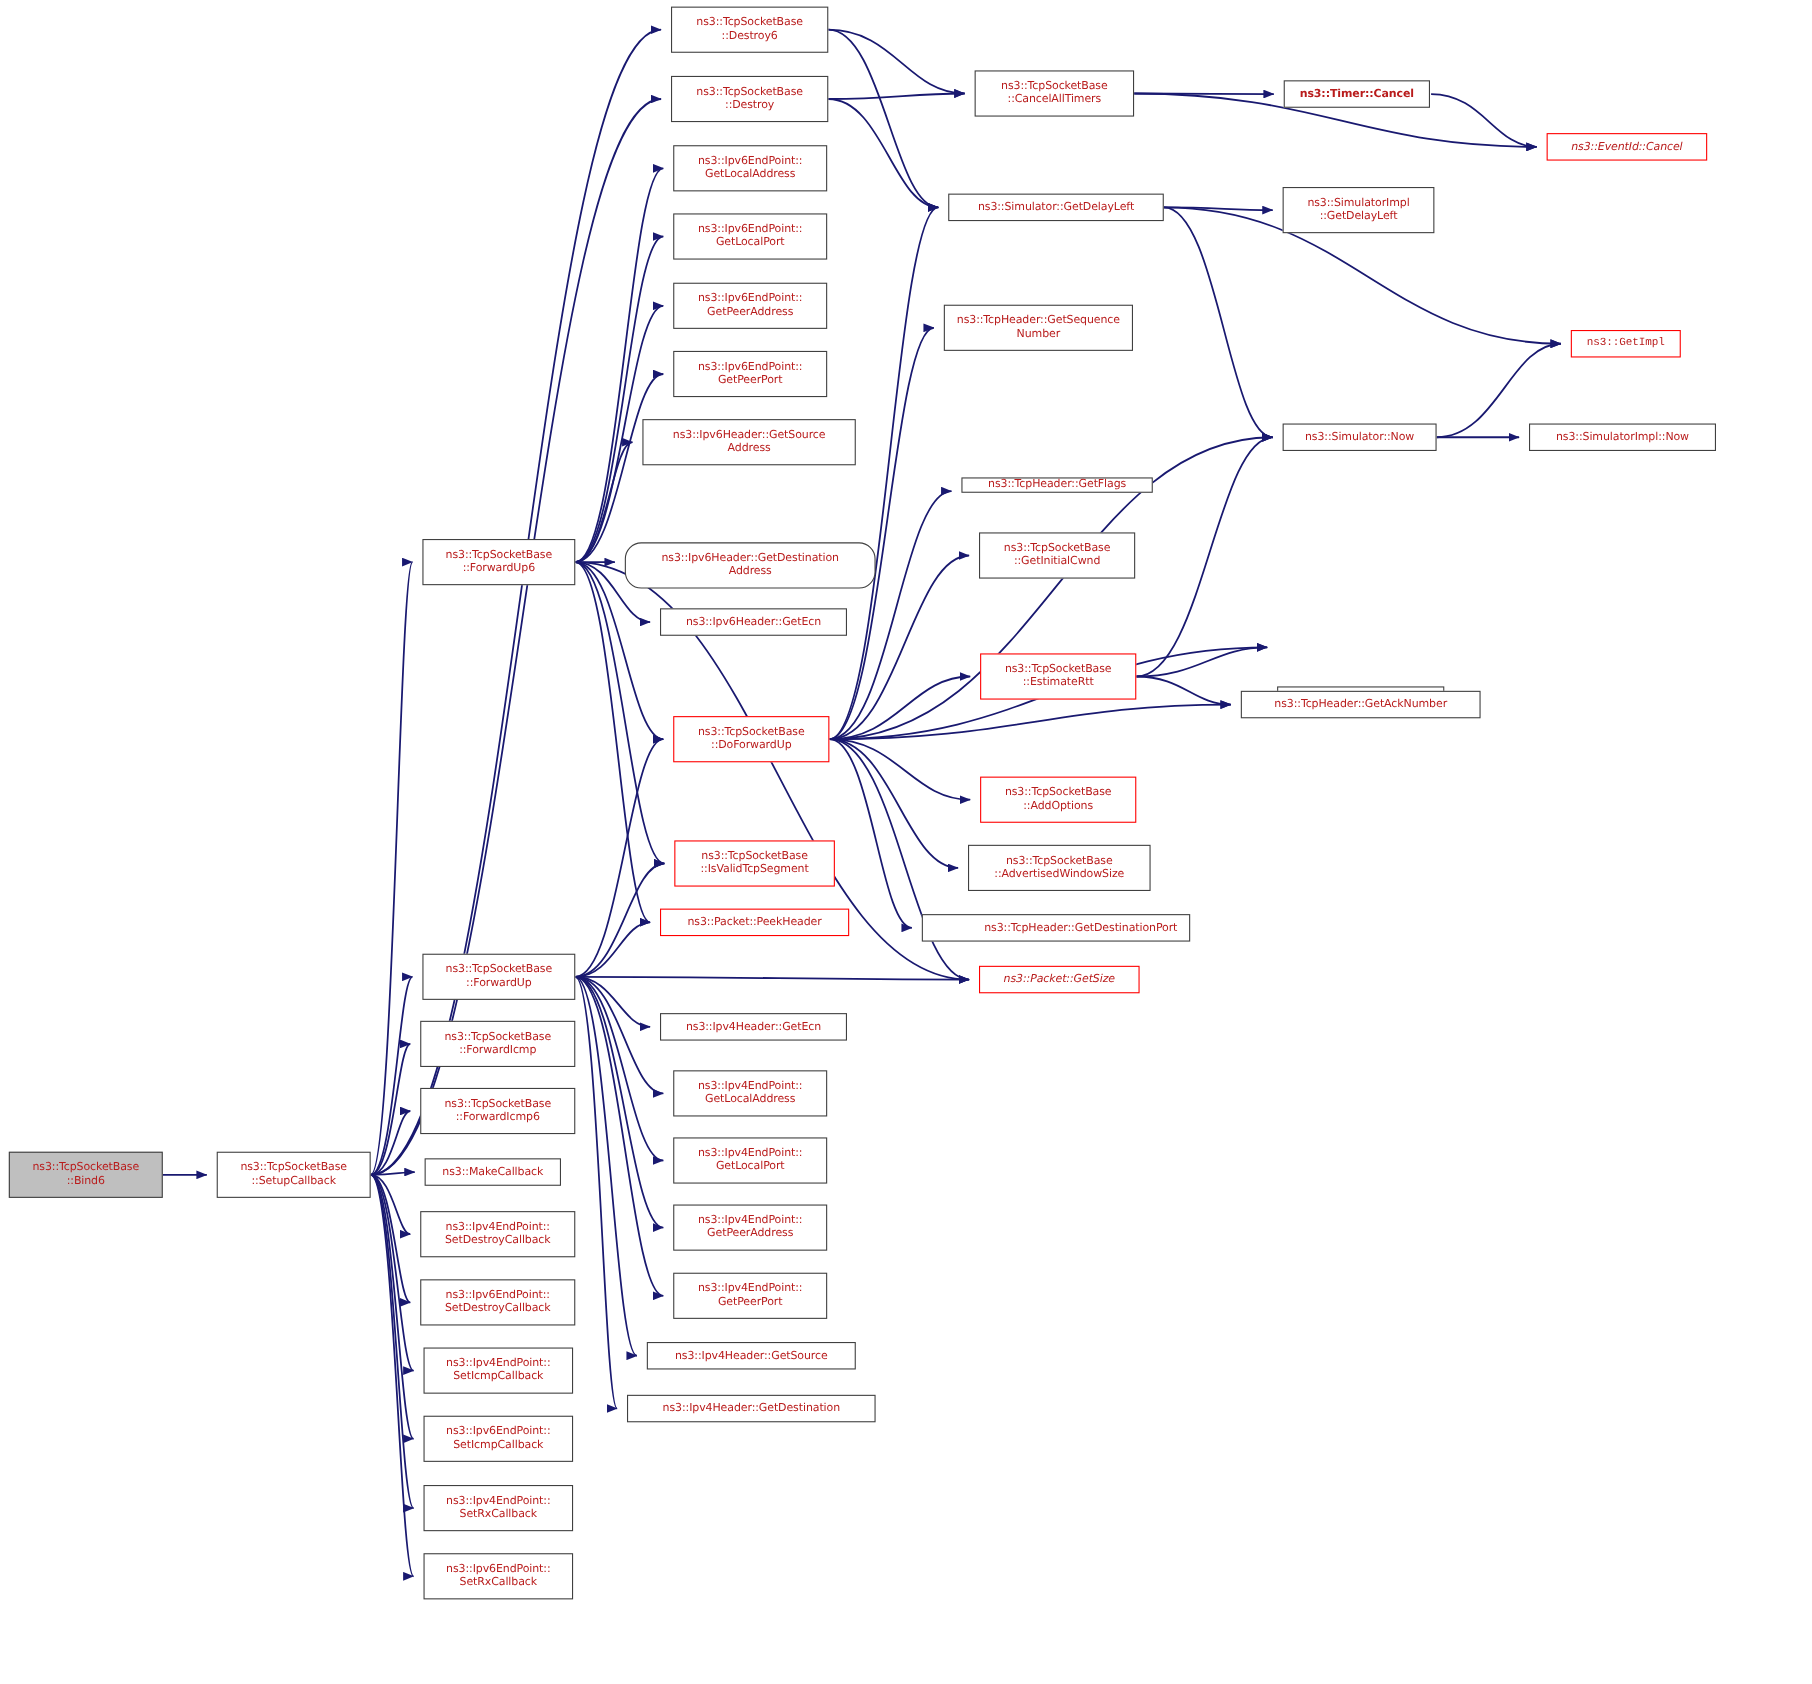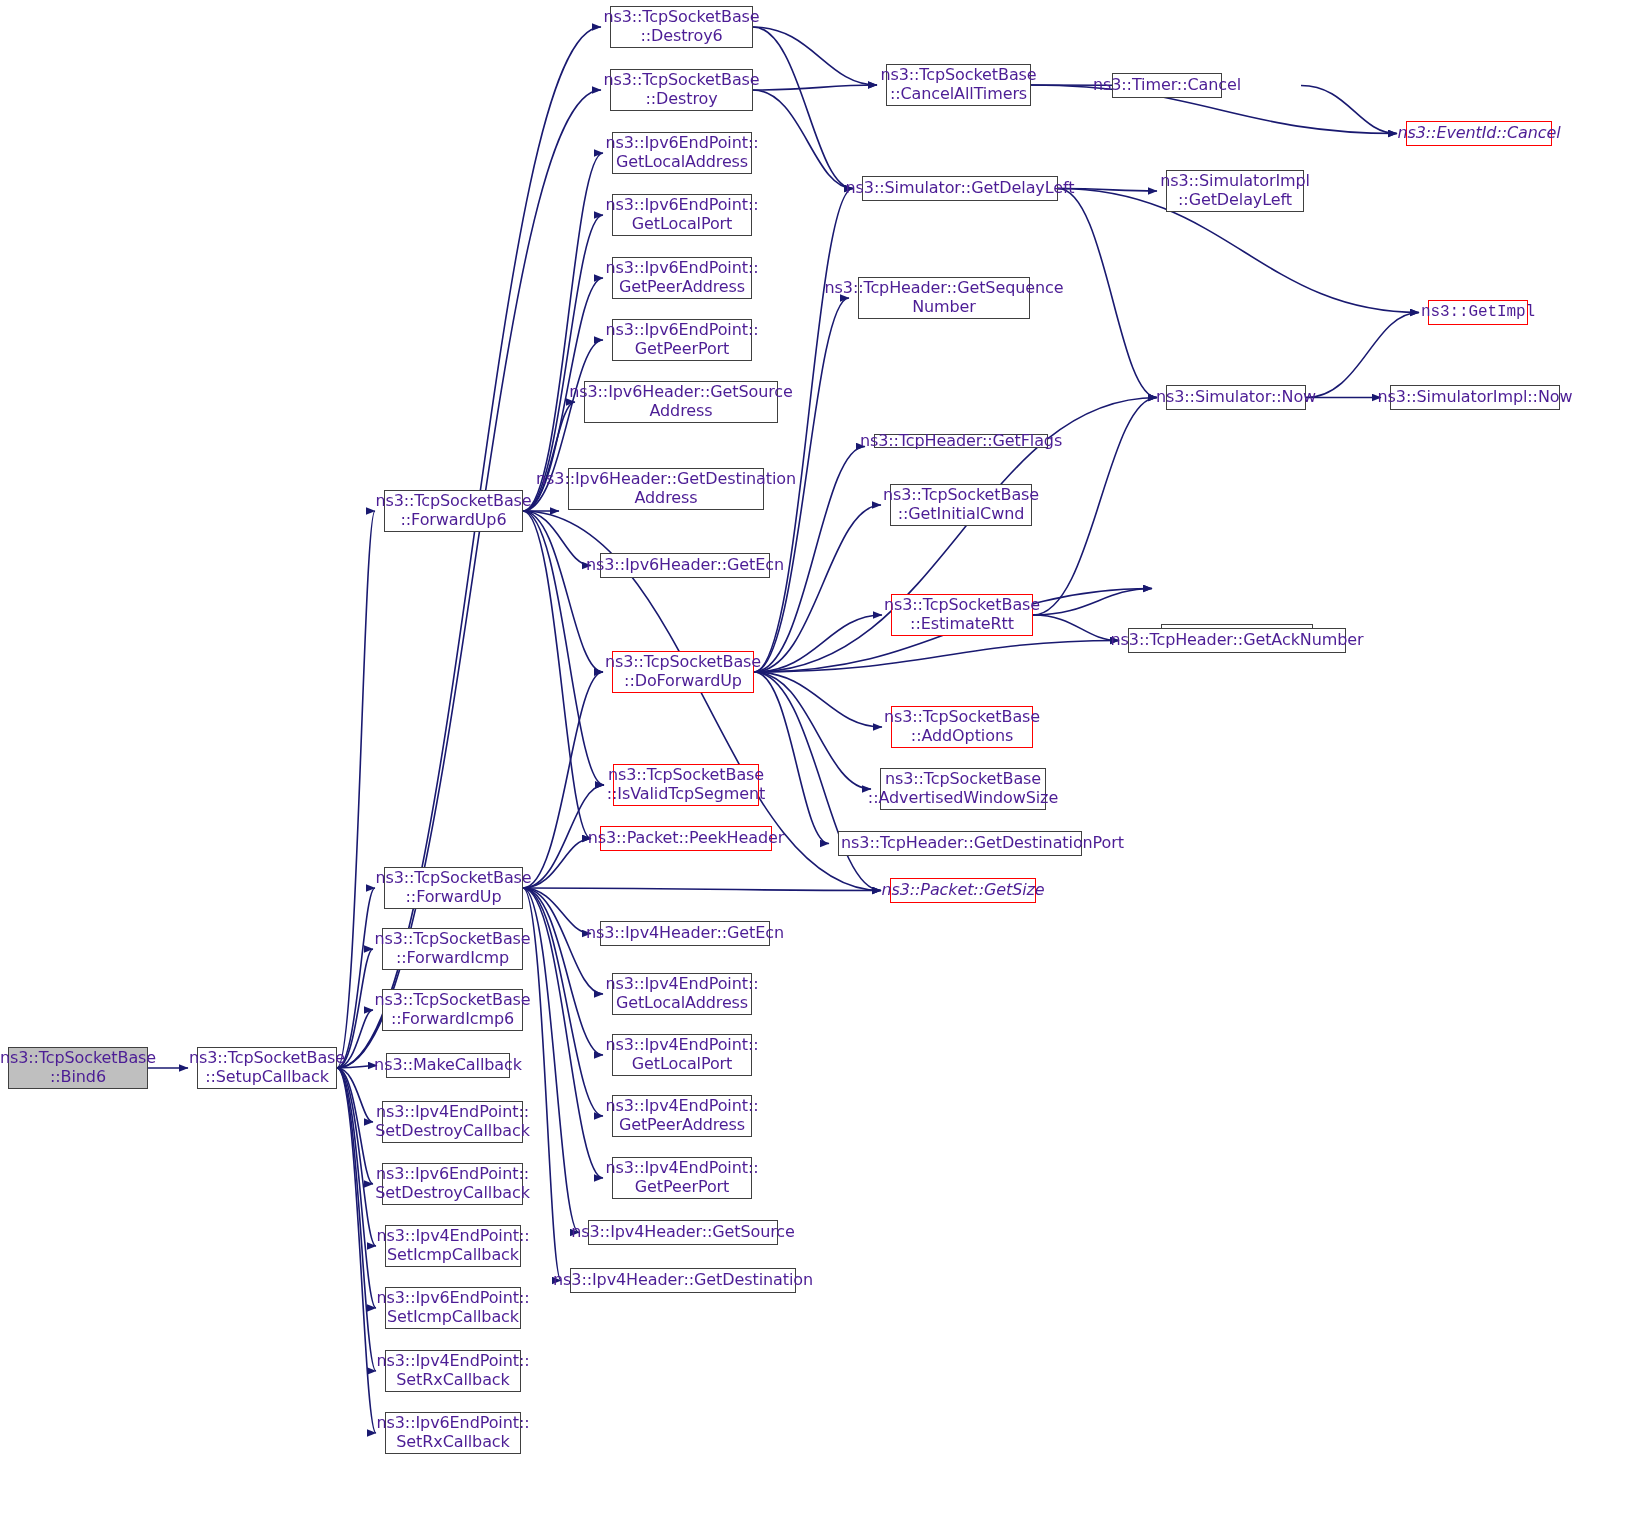--- a/index.html
+++ b/index.html
@@ -24,22 +24,22 @@
   }
   .node {
     position: absolute;
     box-sizing: border-box;
     display: flex;
     align-items: center;
     justify-content: center;
     text-align: center;
     background: #ffffff;
     border: 1px solid #404040;
-    color: #4c1d95;
-    font-size: 16px;
+    color: #b91c1c;
+    font-size: 10px;
     line-height: 1.18;
     letter-spacing: -0.1px;
     white-space: pre-line;
     padding: 0 3px;
     z-index: 5;
   }
   .node.red {
     border-color: #ff0000;
   }
   .node.root {
@@ -136,21 +136,21 @@
     <div class="node" style="left: 612px; top: 194px; width: 140px; height: 42px;">ns3::Ipv6EndPoint::
 GetLocalPort</div>
     <div class="node" style="left: 612px; top: 257px; width: 140px; height: 42px;">ns3::Ipv6EndPoint::
 GetPeerAddress</div>
     <div class="node" style="left: 612px; top: 319px; width: 140px; height: 42px;">ns3::Ipv6EndPoint::
 GetPeerPort</div>
     <div class="node" style="left: 584px; top: 381px; width: 194px; height: 42px;">ns3::Ipv6Header::GetSource
 Address</div>
     <div class="node" style="left: 384px; top: 490px; width: 139px; height: 42px;">ns3::TcpSocketBase
 ::ForwardUp6</div>
-    <div class="node" style="left: 568px; top: 468px; width: 196px; height: 42px;">ns3::Ipv6Header::GetDestination
+    <div class="node" style="left: 568px; top: 493px; width: 228px; height: 42px; border-radius: 15px;">ns3::Ipv6Header::GetDestination
 Address</div>
     <div class="node" style="left: 600px; top: 553px; width: 170px; height: 25px;">ns3::Ipv6Header::GetEcn</div>
     <div class="node" style="left: 886px; top: 64px; width: 145px; height: 42px;">ns3::TcpSocketBase
 ::CancelAllTimers</div>
     <div class="node" style="left: 862px; top: 176px; width: 196px; height: 25px;">ns3::Simulator::GetDelayLeft</div>
     <div class="node" style="left: 858px; top: 277px; width: 172px; height: 42px;">ns3::TcpHeader::GetSequence
 Number</div>
     <div class="node" style="left: 874px; top: 434px; width: 174px; height: 14px;">ns3::TcpHeader::GetFlags</div>
     <div class="node" style="left: 890px; top: 484px; width: 142px; height: 42px;">ns3::TcpSocketBase
 ::GetInitialCwnd</div>
@@ -190,21 +190,21 @@
     <div class="node" style="left: 612px; top: 973px; width: 140px; height: 42px;">ns3::Ipv4EndPoint::
 GetLocalAddress</div>
     <div class="node" style="left: 612px; top: 1034px; width: 140px; height: 42px;">ns3::Ipv4EndPoint::
 GetLocalPort</div>
     <div class="node" style="left: 612px; top: 1095px; width: 140px; height: 42px;">ns3::Ipv4EndPoint::
 GetPeerAddress</div>
     <div class="node" style="left: 612px; top: 1157px; width: 140px; height: 42px;">ns3::Ipv4EndPoint::
 GetPeerPort</div>
     <div class="node" style="left: 588px; top: 1220px; width: 190px; height: 25px;">ns3::Ipv4Header::GetSource</div>
     <div class="node" style="left: 570px; top: 1268px; width: 226px; height: 25px;">ns3::Ipv4Header::GetDestination</div>
-    <div class="node" style="left: 1112px; top: 73px; width: 110px; height: 25px;">ns3::Timer::Cancel</div>
+    <div class="node" style="left: 1167px; top: 73px; width: 133px; height: 25px; font-weight: bold;">ns3::Timer::Cancel</div>
     <div class="node red" style="left: 1406px; top: 121px; width: 146px; height: 25px; font-style: italic;">ns3::EventId::Cancel</div>
     <div class="node" style="left: 1166px; top: 170px; width: 138px; height: 42px;">ns3::SimulatorImpl
 ::GetDelayLeft</div>
     <div class="node red" style="left: 1428px; top: 300px; width: 100px; height: 25px; font-family: Liberation Mono, monospace;">ns3::GetImpl</div>
     <div class="node" style="left: 1166px; top: 385px; width: 140px; height: 25px;">ns3::Simulator::Now</div>
     <div class="node" style="left: 1390px; top: 385px; width: 170px; height: 25px;">ns3::SimulatorImpl::Now</div>
     <div class="node" style="left: 1161px; top: 576px; width: 152px; height: 25px; margin-top: 48px;">ns3::TracedValue::Get</div>
     <div class="node" style="left: 1128px; top: 628px; width: 218px; height: 25px;">ns3::TcpHeader::GetAckNumber</div>
   </div>
 

